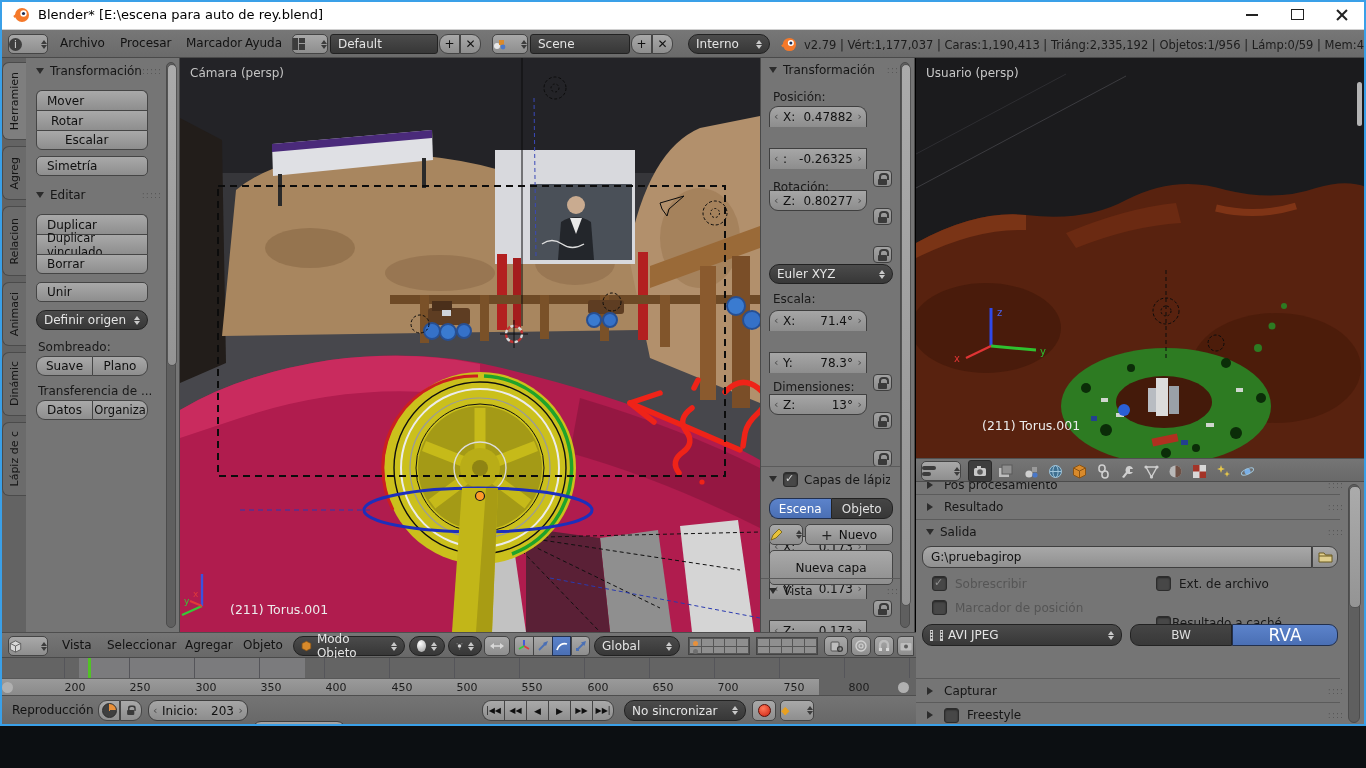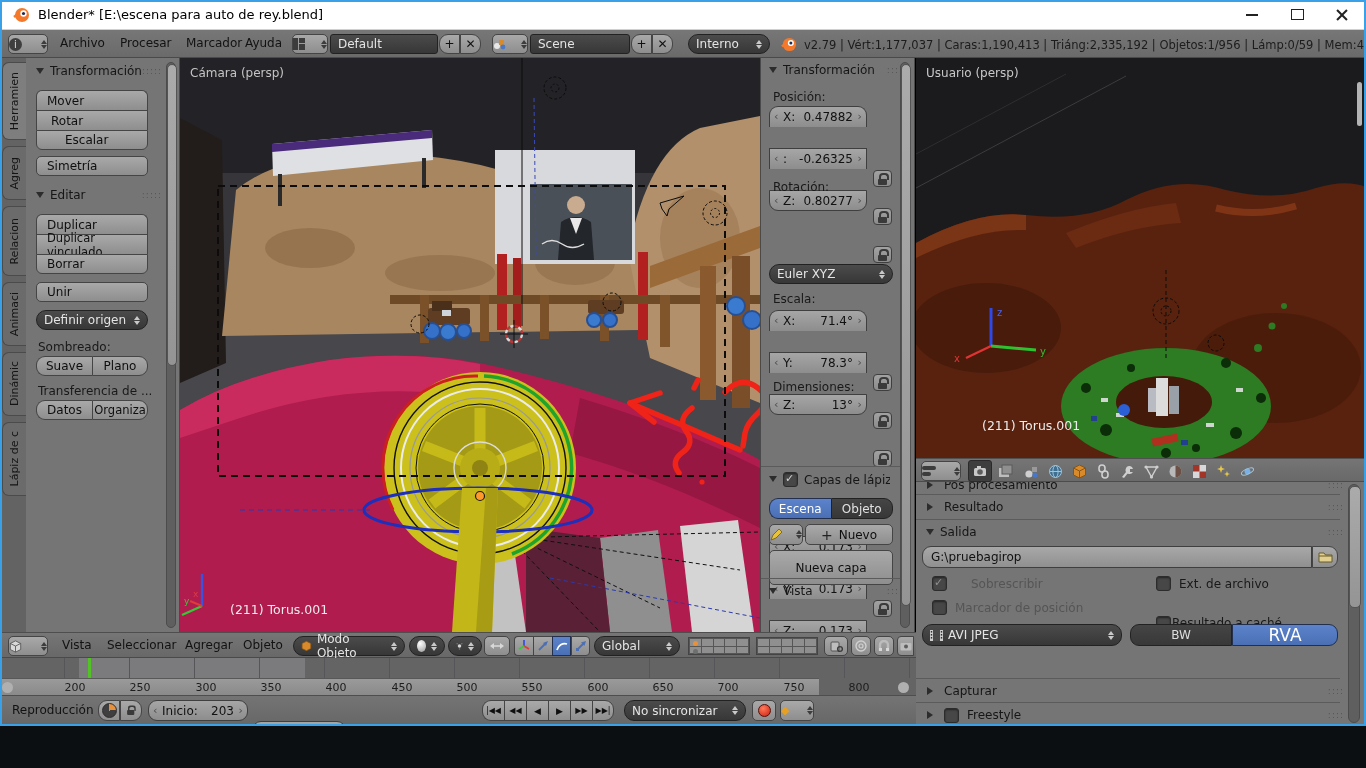--- a/index.html
+++ b/index.html
@@ -619,21 +619,21 @@
   <div class="abs" style="left:6px;top:64px;width:390px;height:22px;background:linear-gradient(#a8a8a8,#909090);border:1px solid #3f3f3f;border-radius:9px 0 0 9px;display:flex;align-items:center;padding:0 8px;font-size:12px;color:#111">
       <span>G:\pruebagirop</span>
     </div>
   <div class="btn abs" style="left:396px;top:64px;width:26px;height:22px;border-radius:0 9px 9px 0">
     <svg width="15" height="12" viewBox="0 0 15 12">
         <path d="M1,2 h5 l1.5,2 H14 v7 H1 z" fill="#e0cf8e" stroke="#6b5a20"></path>
         <path d="M1,5 h13" stroke="#6b5a20"></path>
       </svg>
   </div>
 
-  <div class="abs" style="left:16px;top:94px;display:flex;align-items:center;gap:24px">
+  <div class="abs" style="left:16px;top:94px;display:flex;align-items:center;gap:8px">
     <span class="cb on dim"></span>
       <span style="font-size:12px;color:#555">Sobrescribir</span>
   </div>
   <div class="abs" style="left:240px;top:94px;display:flex;align-items:center;gap:8px">
     <span class="cb"></span>
       <span style="font-size:12px;color:#191919">Ext. de archivo</span>
   </div>
   <div class="abs" style="left:16px;top:118px;display:flex;align-items:center;gap:8px">
     <span class="cb"></span>
       <span style="font-size:12px;color:#555">Marcador de posición</span>

